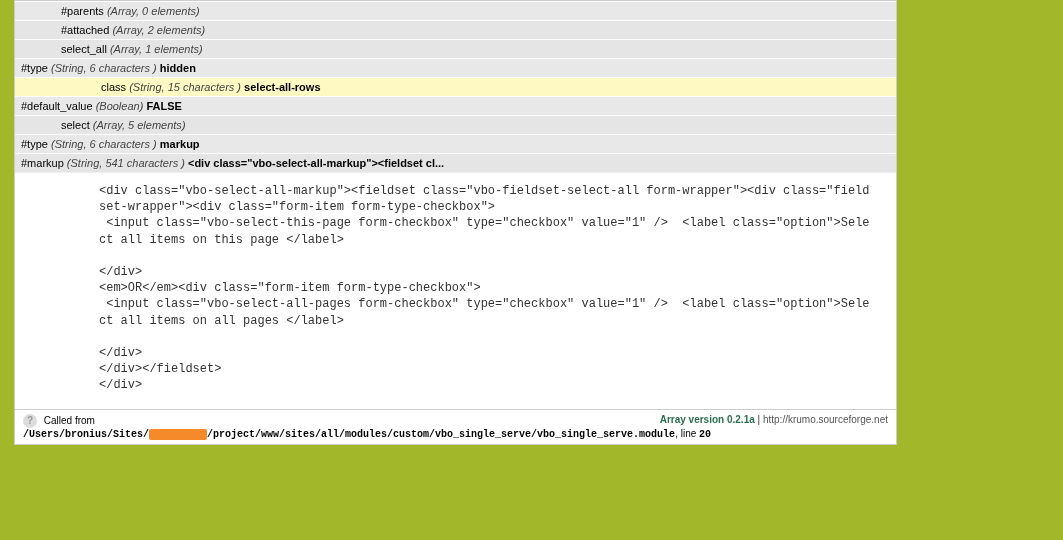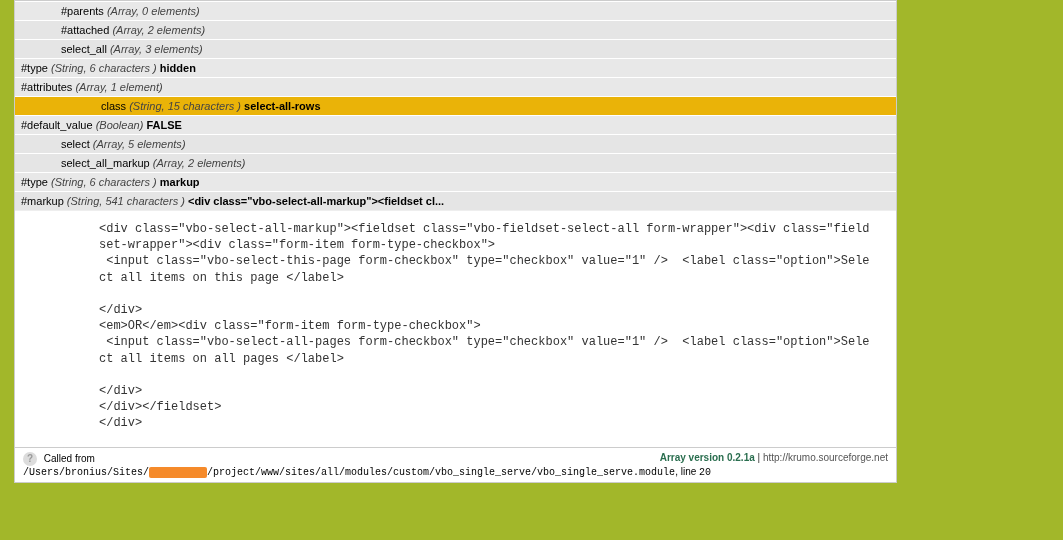--- a/index.html
+++ b/index.html
@@ -1,76 +1,70 @@
 <!DOCTYPE html>
 <html><head>
 <meta charset="utf-8">
 <style>
 html,body{margin:0;padding:0;font-family:Verdana,Geneva,sans-serif;font-size:11px;background:#a2b72a}
 .page{padding:0 14px 20px;box-sizing:border-box}
 .krumo{background:#fff;border:1px solid #ccc}
 .row{padding:3px 6px;border-top:1px solid #fff;cursor:pointer;overflow:hidden;text-overflow:ellipsis;white-space:nowrap}
 .lvl0{background:#e5e5e5}
 .lvl1{background:#e8e8e8}
-.lvl2{background:#eab308}
+.lvl2{background:#fef9c3}
 .pad0{padding-left:46px}
 .pad1{}
 .pad2{padding-left:86px}
 .meta{font-style:italic;color:#444}
 .key{color:#000}
 .val{font-weight:bold;color:#000}
 .markup-body{background:#fff;padding:10px 20px 16px 84px;font-family:"Courier New",monospace;font-size:12px;color:#333;line-height:1.35;white-space:pre-wrap;word-break:break-all;border-top:1px solid #eee}
 .foot{background:#fff;padding:4px 8px;border-top:1px solid #ccc;font-size:10px;position:relative}
 .foot-right{float:right;color:#333}
 .foot-right b{color:#2a6e4f;font-weight:bold}
 .foot-right a{color:#555;text-decoration:none}
 .help{display:inline-block;width:14px;height:14px;border-radius:50%;background:#dcdcdc;color:#9a9a9a;text-align:center;line-height:14px;font-weight:bold;margin-right:4px;vertical-align:middle}
-.path{font-family:'Courier New',monospace;font-weight:normal}
+.path{font-family:'Courier New',monospace;font-weight:bold}
 .red{background:#f58a2a;color:#f58a2a;border-radius:2px;padding:0 2px;text-decoration:line-through}
 </style>
 </head>
 <body>
 <div class="page" style="width:911px;box-sizing:border-box">
 <div class="krumo">
 
 <div class="row lvl1 pad0">
 <span class="key">#parents</span> <span class="meta">(<span>Array, 0 elements</span>)</span>
 </div>
 
 <div class="row lvl0 pad0">
 <span class="key">#attached</span> <span class="meta">(<span>Array, 2 elements</span>)</span>
 </div>
 
 <div class="row lvl0 pad0">
-<span class="key">select_all</span> <span class="meta">(<span>Array, 3 elements</span>)</span>
+<span class="key">select_all</span> <span class="meta">(<span>Array, 1 elements</span>)</span>
 </div>
 
 <div class="row lvl1 pad1">
 <span class="key">#type</span> <span class="meta">(<span>String, 6 characters</span> )</span> <span class="val">hidden</span>
 </div>
 
-<div class="row lvl1 pad1">
-<span class="key">#attributes</span> <span class="meta">(<span>Array, 1 element</span>)</span>
-</div>
 
 <div class="row lvl2 pad2">
 <span class="key">class</span> <span class="meta">(<span>String, 15 characters</span> )</span> <span class="val">select-all-rows</span>
 </div>
 
 <div class="row lvl1 pad1">
 <span class="key">#default_value</span> <span class="meta">(<span>Boolean</span>)</span> <span class="val">FALSE</span>
 </div>
 
 <div class="row lvl0 pad0">
 <span class="key">select</span> <span class="meta">(<span>Array, 5 elements</span>)</span>
 </div>
 
-<div class="row lvl0 pad0">
-<span class="key">select_all_markup</span> <span class="meta">(<span>Array, 2 elements</span>)</span>
-</div>
 
 <div class="row lvl1 pad1">
 <span class="key">#type</span> <span class="meta">(<span>String, 6 characters</span> )</span> <span class="val">markup</span>
 </div>
 
 <div class="row lvl0 pad1">
 <span class="key">#markup</span> <span class="meta">(<span>String, 541 characters</span> )</span> <span class="val">&lt;div class="vbo-select-all-markup"&gt;&lt;fieldset cl...</span>
 </div>
 
 <div class="markup-body">&lt;div class="vbo-select-all-markup"&gt;&lt;fieldset class="vbo-fieldset-select-all form-wrapper"&gt;&lt;div class="fieldset-wrapper"&gt;&lt;div class="form-item form-type-checkbox"&gt;

